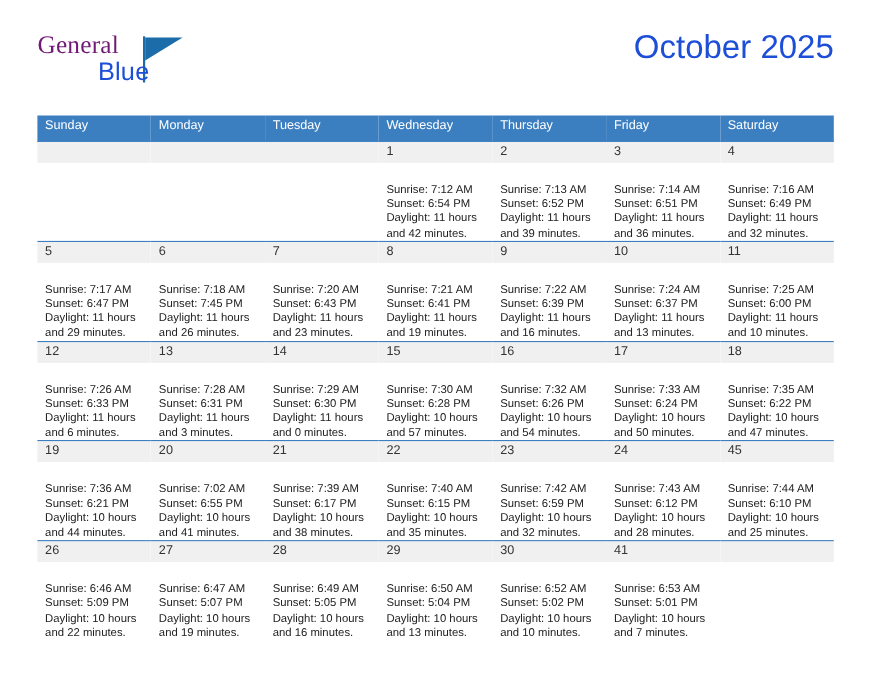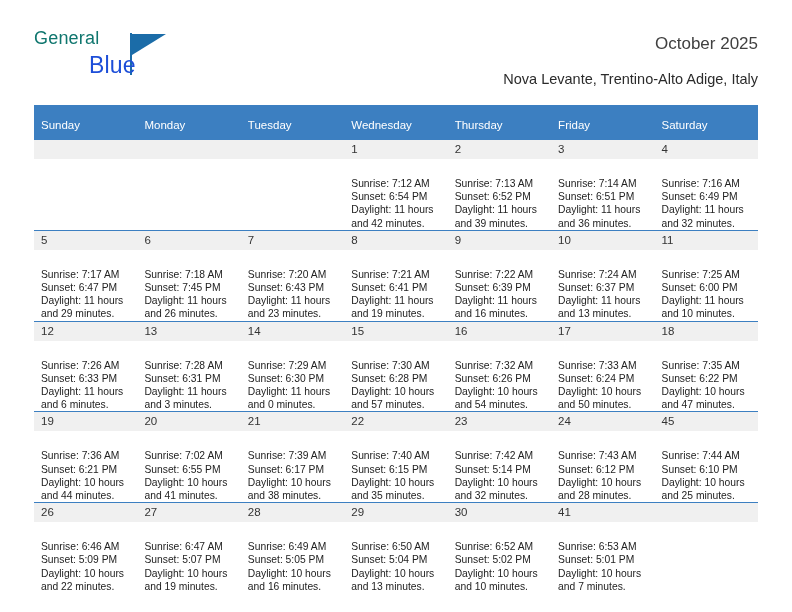--- a/index.html
+++ b/index.html
@@ -33,24 +33,24 @@
     position: absolute;
     left: 0;
     top: 0;
     width: 230px;
     height: 62px;
   }
   .brand-general {
     position: absolute;
     left: 0;
     top: 0;
-    font-size: 18px;
+    font-size: 23px;
     letter-spacing: 0.2px;
-    color: #0f766e;
-    font-family: Liberation Sans, sans-serif;
+    color: #701a75;
+    font-family: Liberation Serif, serif;
   }
   .brand-blue {
     position: absolute;
     left: 55px;
     top: 24px;
     font-size: 23px;
     letter-spacing: 0.2px;
     color: #1d4ed8;
     font-family: "Liberation Sans", sans-serif;
   }
@@ -72,22 +72,22 @@
     background: #1b6ca8;
   }
 
   .title-wrap {
     position: absolute;
     right: 0;
     top: 0;
     text-align: right;
   }
   .month-title {
-    font-size: 17px;
-    color: #404040;
+    font-size: 30px;
+    color: #1d4ed8;
     line-height: 32px;
     white-space: nowrap;
   }
   .location {
     font-size: 14.5px;
     color: #2b2b2b;
     line-height: 20px;
     margin-top: 9px;
     white-space: nowrap;
   }
@@ -100,21 +100,21 @@
     width: 724px;
     border-collapse: collapse;
     table-layout: fixed;
   }
   .calendar th {
     background: #3c7fc1;
     color: #ffffff;
     font-size: 11.5px;
     font-weight: normal;
     text-align: left;
-    padding: 11px 0 5px 7px;
+    padding: 0 0 5px 7px;
     height: 18px;
     border: none;
   }
   .calendar td {
     width: 103.43px;
     height: 74px;
     vertical-align: top;
     padding: 0;
     border-top: 1px solid #3c7fc1;
     background: #ffffff;
@@ -154,21 +154,20 @@
 
     <div class="brand">
       <span class="brand-general">General</span>
       <span class="brand-bar"></span>
       <span class="brand-tri"></span>
       <span class="brand-blue">Blue</span>
     </div>
 
     <div class="title-wrap">
       <div class="month-title">October 2025</div>
-      <div class="location">Nova Levante, Trentino-Alto Adige, Italy</div>
     </div>
 
   </div>
 
   <table class="calendar">
     <thead>
       <tr>
         <th>Sunday</th>
         <th>Monday</th>
         <th>Tuesday</th>
@@ -368,21 +367,21 @@
             <div class="details">
               <div>Sunrise: 7:40 AM</div>
               <div>Sunset: 6:15 PM</div>
               <div class="dl">Daylight: 10 hours and 35 minutes.</div>
             </div>
           </td>
           <td>
             <span class="daynum">23</span>
             <div class="details">
               <div>Sunrise: 7:42 AM</div>
-              <div>Sunset: 5:14 PM</div>
+              <div>Sunset: 6:59 PM</div>
               <div class="dl">Daylight: 10 hours and 32 minutes.</div>
             </div>
           </td>
           <td>
             <span class="daynum">24</span>
             <div class="details">
               <div>Sunrise: 7:43 AM</div>
               <div>Sunset: 6:12 PM</div>
               <div class="dl">Daylight: 10 hours and 28 minutes.</div>
             </div>

